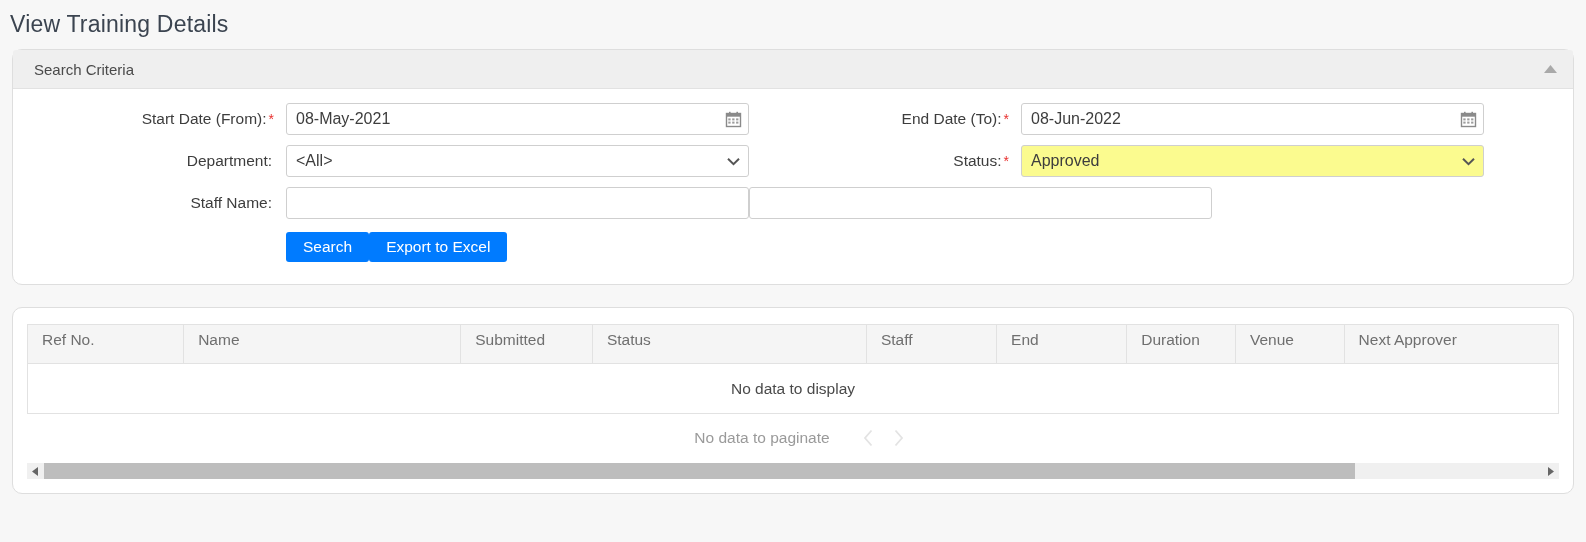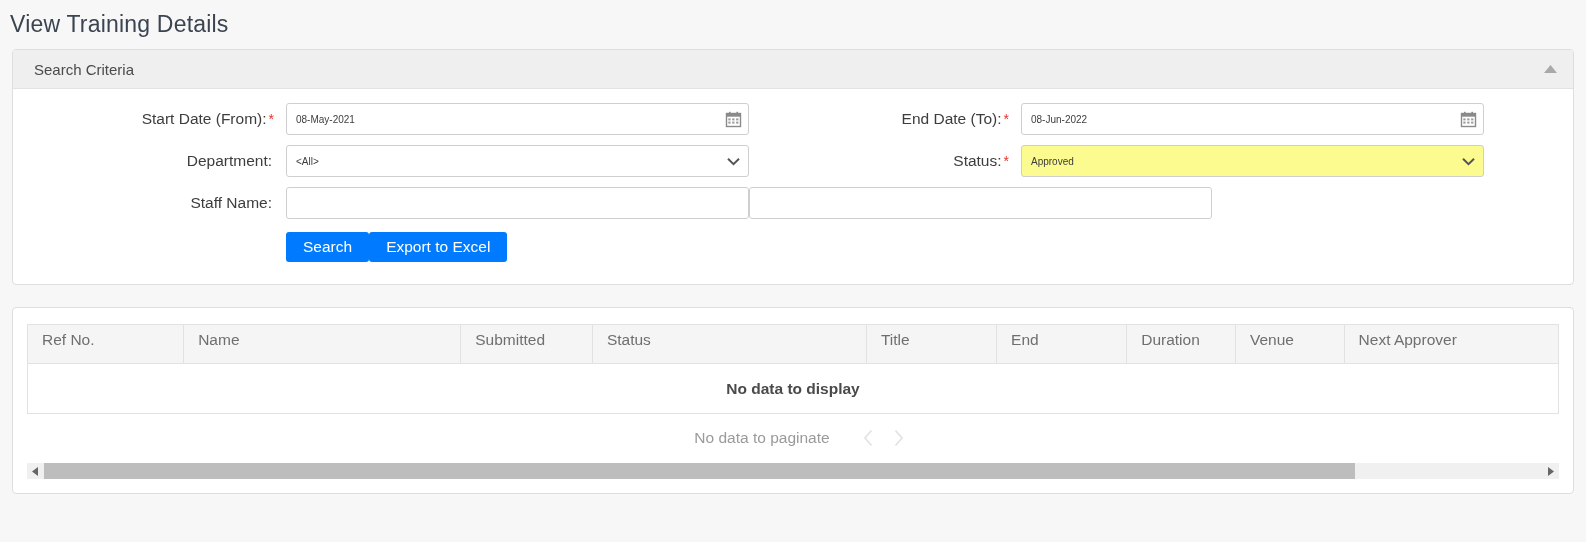--- a/index.html
+++ b/index.html
@@ -19,21 +19,21 @@
     color: #3b4450;
     padding: 10px 0 0 10px;
     line-height: 28px;
     letter-spacing: .2px;
   }
 
   
   .panel {
     background: #ffffff;
     border: 1px solid #dedede;
-    border-radius: 4px;
+    border-radius: 10px;
     margin: 0 12px;
   }
   #search-panel { margin-top: 11px; }
   #results-panel { margin-top: 22px; }
 
   .panel-header {
     background: #efefef;
     border-bottom: 1px solid #e2e2e2;
     height: 39px;
     display: flex;
@@ -76,21 +76,21 @@
 
   .control-wrap { position: relative; width: 463px; }
 
   .txt, .sel {
     width: 463px;
     height: 32px;
     border: 1px solid #cfcfcf;
     border-radius: 3px;
     background: #ffffff;
     font-family: "Liberation Sans", sans-serif;
-    font-size: 10px;
+    font-size: 16px;
     color: #3d3d3d;
     padding: 0 34px 0 9px;
     outline: none;
     line-height: 30px;
   }
   .sel {
     -webkit-appearance: none;
     appearance: none;
     cursor: pointer;
   }
@@ -142,21 +142,20 @@
     padding: 0 0 8px 14px;
     height: 39px;
   }
   table.grid tbody td {
     border: 1px solid #e2e2e2;
     border-top: none;
     height: 50px;
     text-align: center;
     font-size: 15.5px;
     color: #4a4a4a;
-    font-weight: bold;
   }
 
   
   .pager {
     display: flex;
     align-items: center;
     height: 48px;
     padding-left: 20px;
     gap: 4px;
     justify-content: center;
@@ -321,21 +320,21 @@
         <col style="width:7.1%">
           <col style="width:7.1%">
           <col style="width:14.0%">
       </colgroup>
       <thead>
         <tr>
           <th>Ref No.</th>
           <th>Name</th>
           <th>Submitted</th>
           <th>Status</th>
-          <th>Title</th>
+          <th>Staff</th>
           <th>End</th>
           <th>Duration</th>
           <th>Venue</th>
           <th>Next Approver</th>
         </tr>
       </thead>
       <tbody>
         <tr>
           <td colspan="9">No data to display</td>
         </tr>

